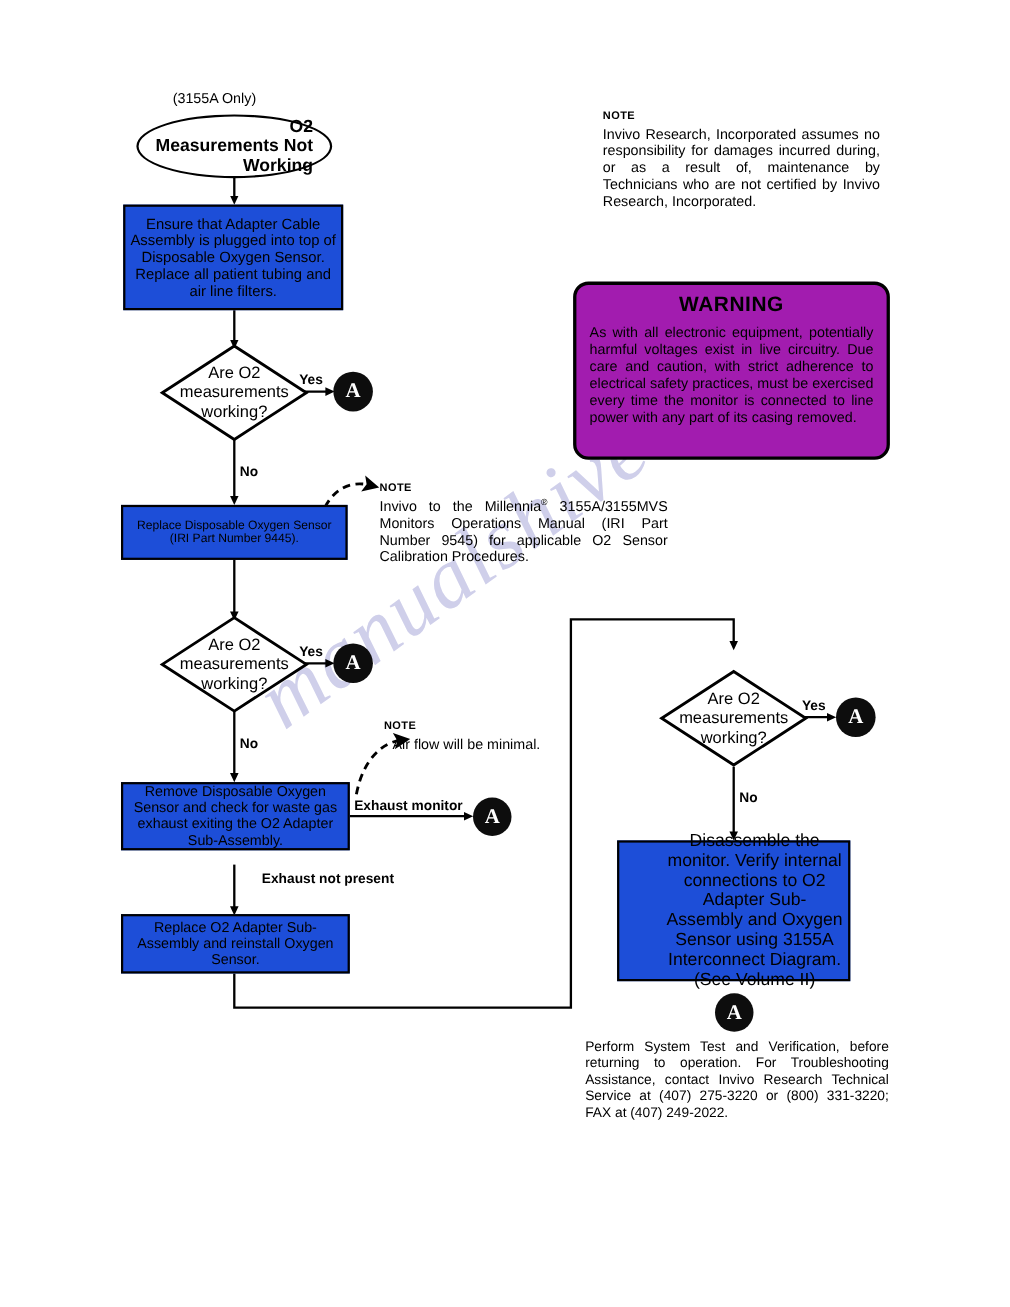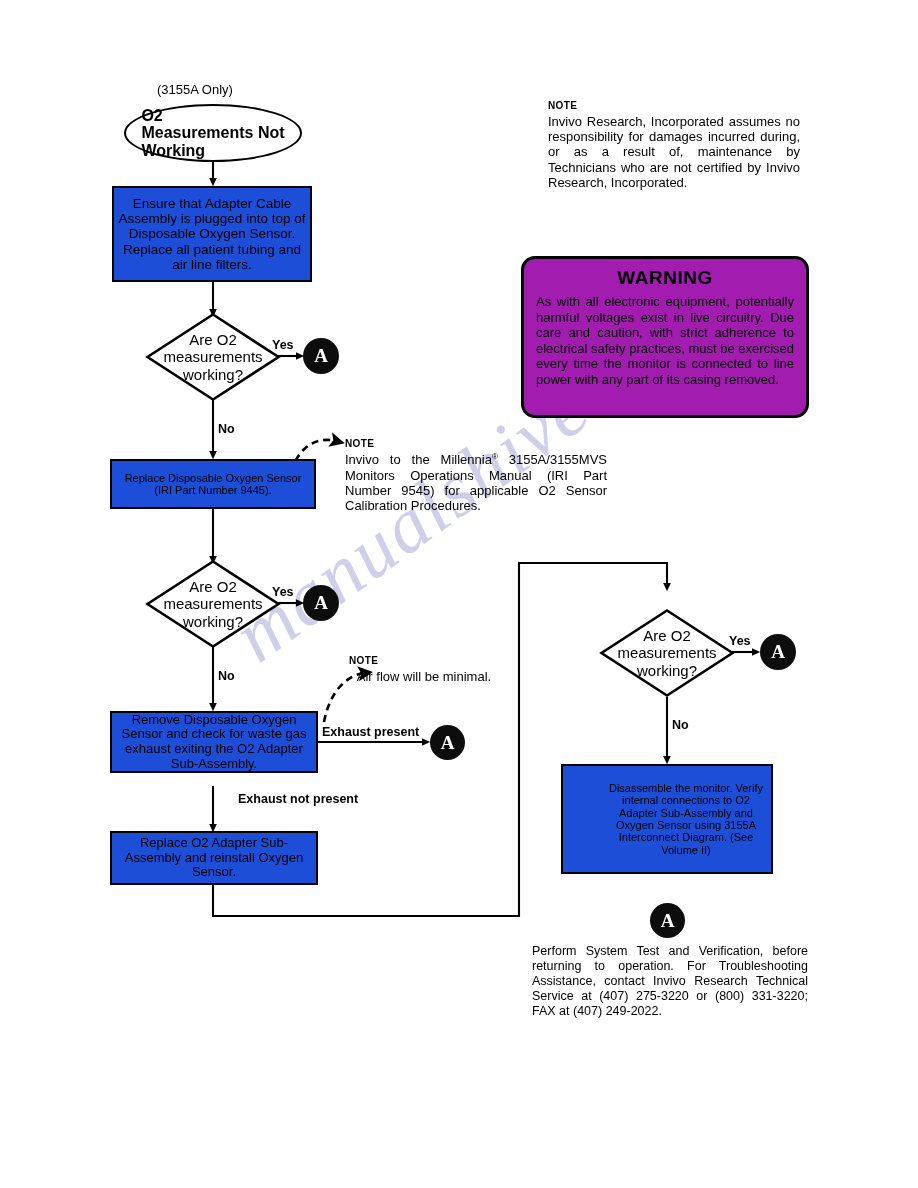--- a/index.html
+++ b/index.html
@@ -43,21 +43,21 @@
     line-height:1.12;
     font-size:13.5px;
   }
   .proc .inner{padding:1px 4px;width:100%;}
 
   .ellipse{
     border:2.4px solid #000;
     border-radius:50%;
     background:#fff;
     display:flex;align-items:center;justify-content:center;
-    text-align:left;
+    text-align:right;
     font-weight:bold;
     font-size:16px;
     line-height:1.08;
   }
 
   .diamond-wrap{position:absolute;z-index:3;}
   .diamond-shape{position:absolute;left:0;top:0;}
   .diamond-text{
     position:absolute;left:0;top:0;width:100%;height:100%;
     display:flex;align-items:center;justify-content:center;
@@ -224,21 +224,21 @@
     </div>
   </div>
   <div class="lbl" style="left:272px;top:585px;">Yes</div>
   <div class="lbl" style="left:218px;top:669px;">No</div>
   <div class="conn" style="left:303px;top:585px;width:36px;height:36px;">A</div>
 
   <div class="node proc" style="left:110px;top:711px;width:208px;height:62px;font-size:13px;">
     <div class="inner">Remove Disposable Oxygen Sensor and check for waste gas exhaust exiting the O2 Adapter Sub-Assembly.</div>
   </div>
 
-  <div class="lbl" style="left:322px;top:725px;">Exhaust present</div>
+  <div class="lbl" style="left:322px;top:725px;">Exhaust monitor</div>
   <div class="conn" style="left:430px;top:725px;width:35px;height:35px;">A</div>
 
   <div class="lbl" style="left:221px;top:792px;padding-left:17px;">Exhaust not present</div>
 
   <div class="node proc" style="left:110px;top:831px;width:208px;height:54px;font-size:13px;">
     <div class="inner">Replace O2 Adapter Sub-Assembly and reinstall Oxygen Sensor.</div>
   </div>
 
   <div class="diamond-wrap" style="left:599px;top:608px;width:136px;height:90px;">
     <svg class="diamond-shape" width="136" height="90" viewBox="0 0 136 90">
@@ -249,21 +249,21 @@
         <div>Are O2</div>
         <div>measurements</div>
         <div>working?</div>
       </div>
     </div>
   </div>
   <div class="lbl" style="left:729px;top:634px;">Yes</div>
   <div class="lbl" style="left:672px;top:718px;">No</div>
   <div class="conn" style="left:760px;top:634px;width:36px;height:36px;">A</div>
 
-  <div class="node proc" style="left:561px;top:764px;width:212px;height:110px;font-size:11px;padding-left:38px;">
+  <div class="node proc" style="left:561px;top:764px;width:212px;height:128px;font-size:16px;padding-left:38px;">
     <div class="inner">Disassemble the monitor. Verify internal connections to O2 Adapter Sub-Assembly and Oxygen Sensor using 3155A Interconnect Diagram. (See Volume II)</div>
   </div>
 
   <div class="conn" style="left:650px;top:903px;width:35px;height:35px;">A</div>
 
   <div class="botblock" style="left:532px;top:944px;width:276px;">Perform System Test and Verification, before returning to operation. For Troubleshooting Assistance, contact Invivo Research Technical Service at (407) 275-3220 or (800) 331-3220; FAX at (407) 249-2022.</div>
 
   <div class="note" style="left:548px;top:100px;width:252px;">
     <div class="note-hd">NOTE</div>
     <div class="note-bd">Invivo Research, Incorporated assumes no responsibility for damages incurred during, or as a result of, maintenance by Technicians who are not certified by Invivo Research, Incorporated.</div>

